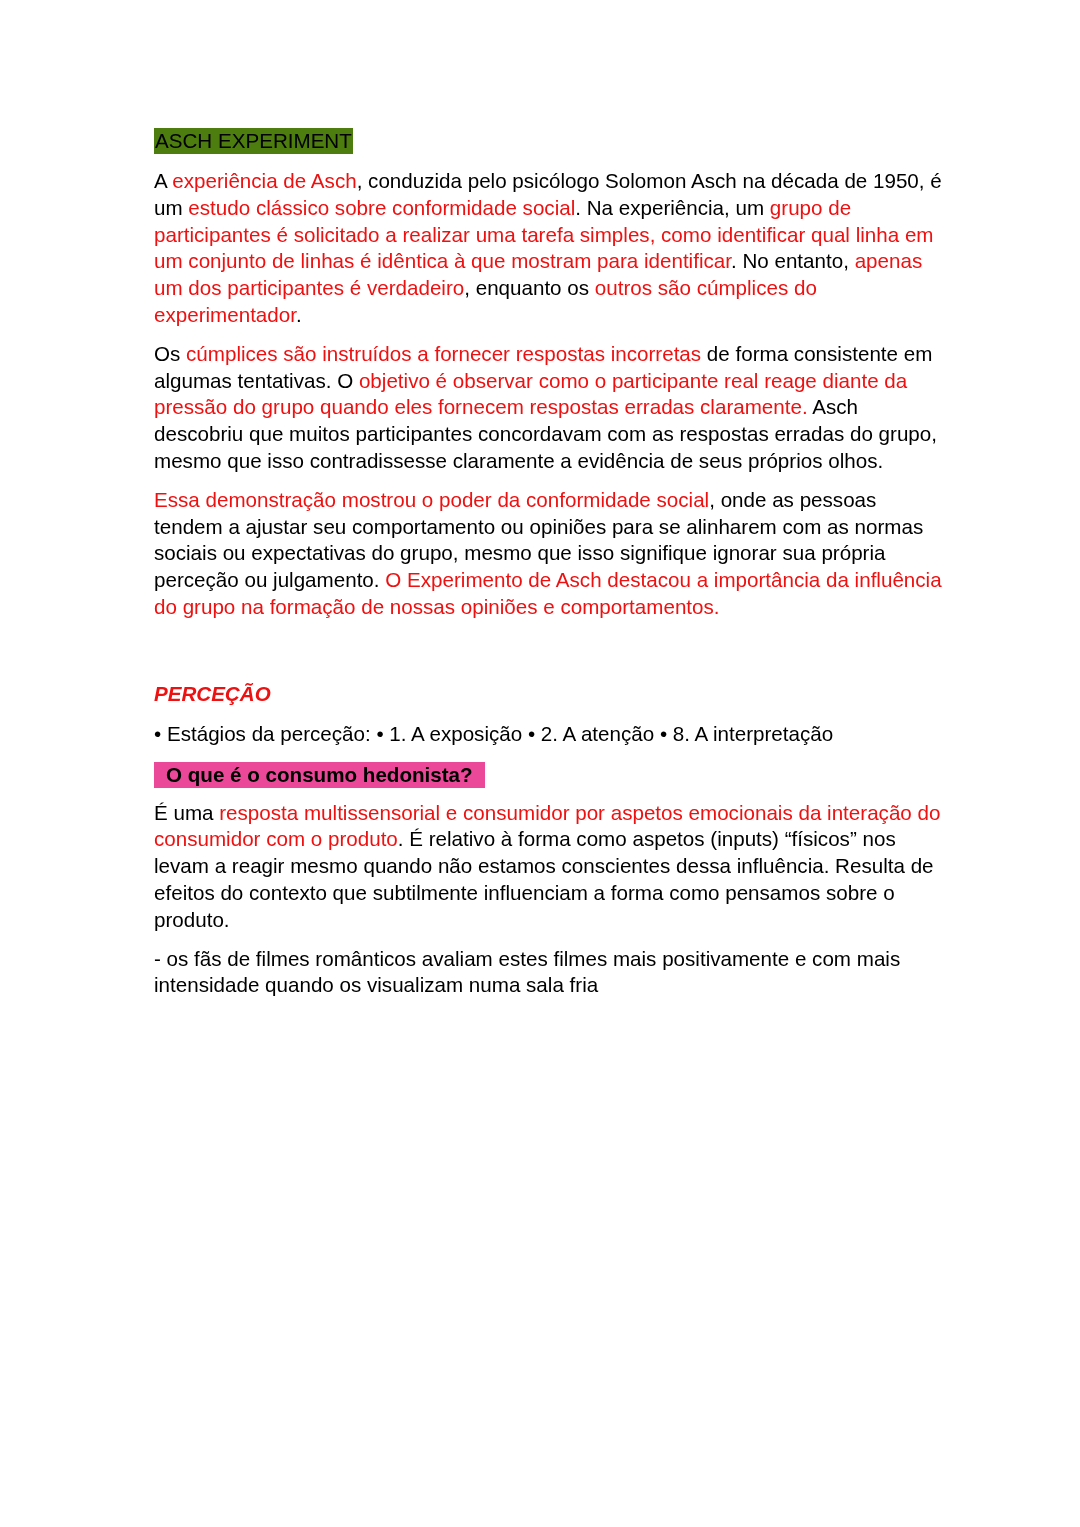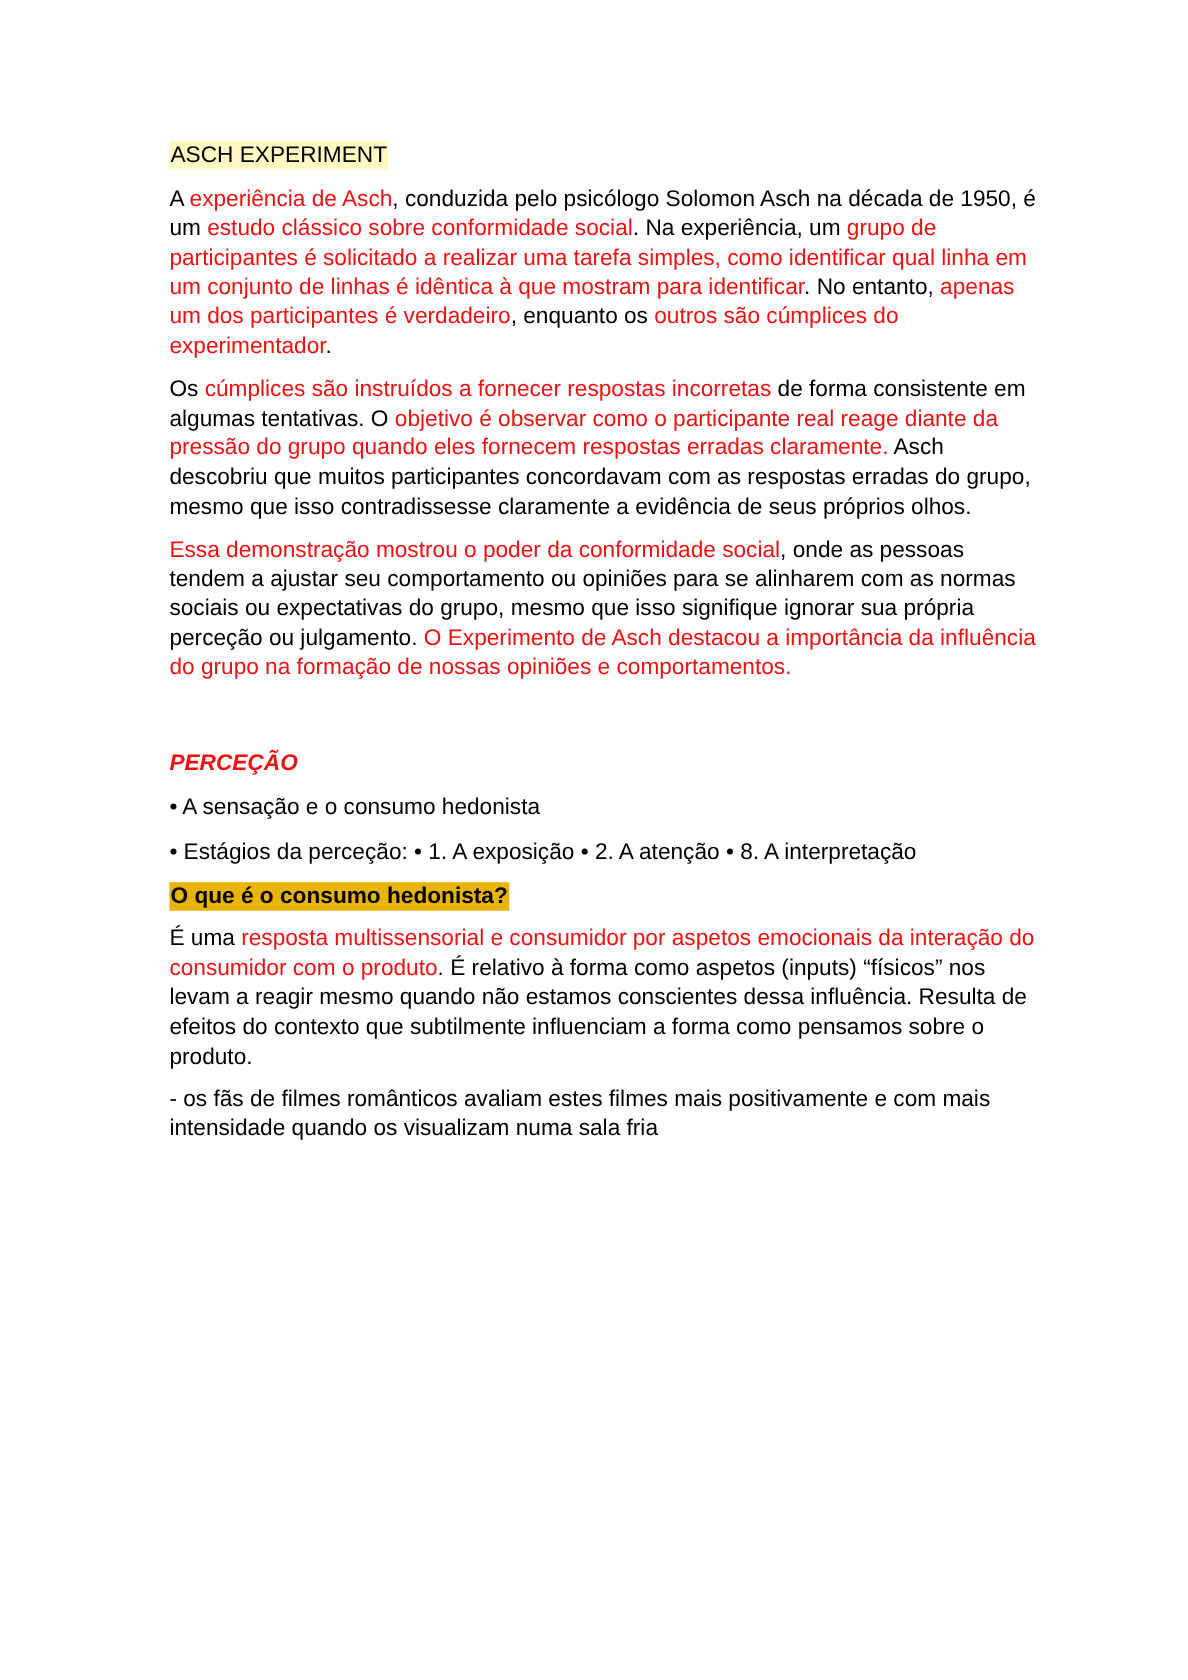--- a/index.html
+++ b/index.html
@@ -18,44 +18,44 @@
     .page {
       position: absolute;
       left: 154px;
       top: 128px;
       width: 790px;
       font-size: 20.6px;
       line-height: 26.8px;
     }
     .heading-hl {
       display: inline-block;
-      background: #fef9c3;
+      background: #4d7c0f;
       font-size: 20.6px;
       line-height: 26px;
       padding: 0 1px;
       margin: 0 0 14px 0;
     }
     .p {
       margin: 0 0 12px 0;
     }
     .red { color: #ee1111; }
     .section-title {
       color: #ee1111;
       font-weight: bold;
       margin: 0 0 14px 0;
       line-height: 26px;
       font-style: italic;
     }
     .spacer { height: 48px; }
     .hl-bold {
       display: inline-block;
-      background: #eab308;
+      background: #ec4899;
       font-weight: bold;
       line-height: 26px;
-      padding: 0 1px;
+      padding: 0 12px;
       margin: 0 0 12px 0;
     }
     .line { margin: 0 0 14px 0; }
   </style>
 </head>
 <body>
 
 <div class="page">
 
   <div>
@@ -72,21 +72,20 @@
     <p class="p">
       <span class="red">Essa demonstração mostrou o poder da conformidade social</span><span>, onde as pessoas tendem a ajustar seu comportamento ou opiniões para se alinharem com as normas sociais ou expectativas do grupo, mesmo que isso signifique ignorar sua própria perceção ou julgamento. </span><span class="red">O Experimento de Asch destacou a importância da influência do grupo na formação de nossas opiniões e comportamentos.</span>
     </p>
   </div>
 
   <div class="spacer"></div>
 
   <div>
     <div class="section-title">PERCEÇÃO</div>
 
-    <div class="line">• A sensação e o consumo hedonista</div>
     <div class="line">• Estágios da perceção: • 1. A exposição • 2. A atenção • 8. A interpretação</div>
 
     <div class="hl-bold">O que é o consumo hedonista?</div>
 
     <p class="p">
       <span>É uma </span><span class="red">resposta multissensorial e consumidor por aspetos emocionais da interação do consumidor com o produto</span><span>. É relativo à forma como aspetos (inputs) “físicos” nos levam a reagir mesmo quando não estamos conscientes dessa influência. Resulta de efeitos do contexto que subtilmente influenciam a forma como pensamos sobre o produto.</span>
     </p>
 
     <p class="p">- os fãs de filmes românticos avaliam estes filmes mais positivamente e com mais intensidade quando os visualizam numa sala fria</p>
   </div>

